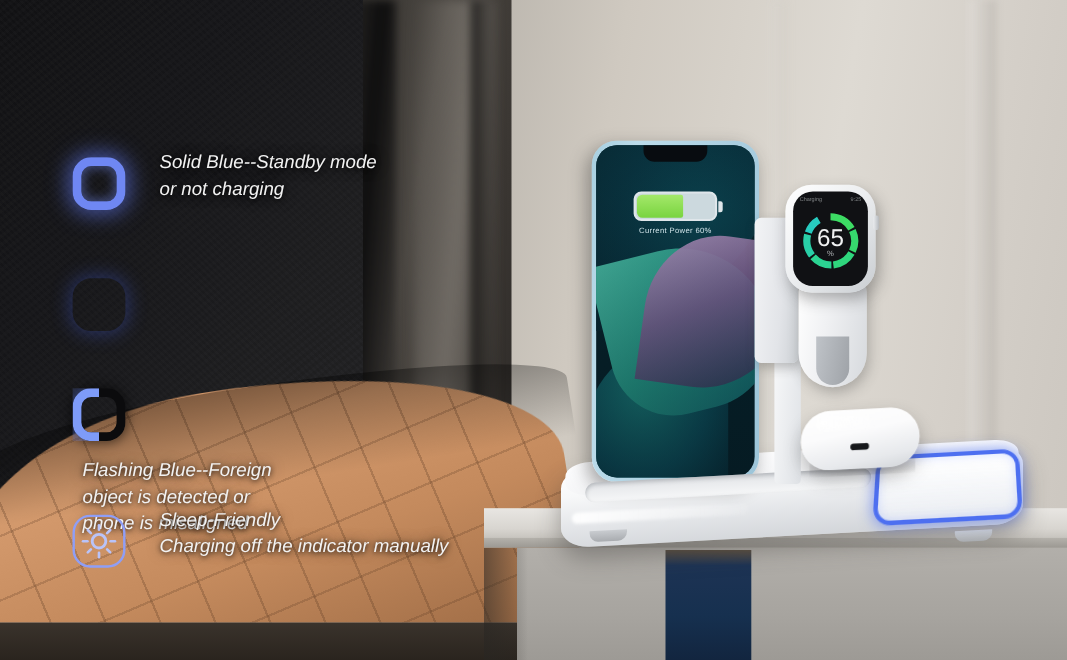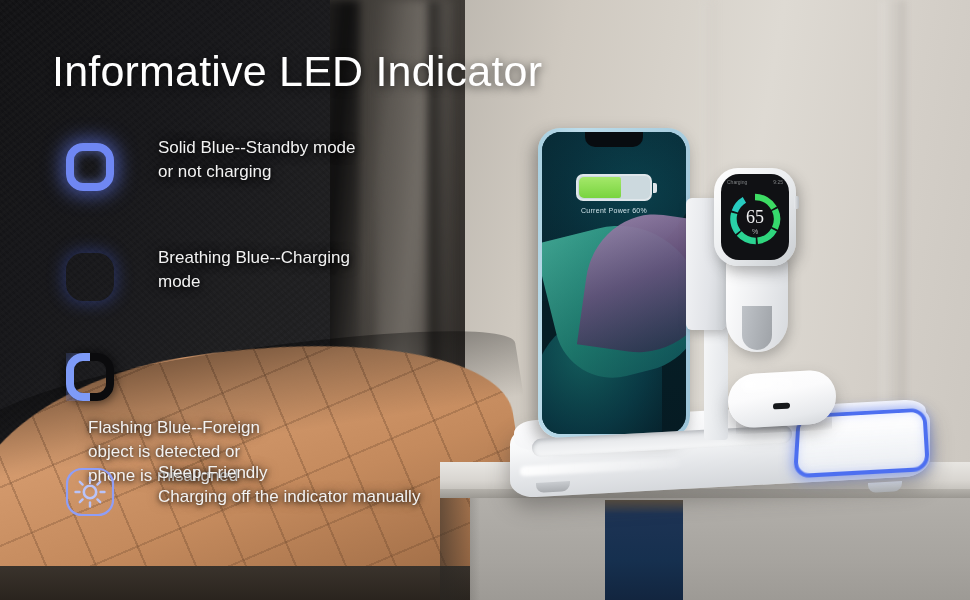--- a/index.html
+++ b/index.html
@@ -153,27 +153,28 @@
     position: absolute;
     display: flex;
     align-items: flex-start;
   }
   .feature-icon-wrap {
     position: relative;
     width: 70px; height: 70px;
     flex: 0 0 70px;
   }
   .feature-text {
-    margin-left: 33px;
+    margin-left: 20px;
     color: #f2f2f2;
     font-size: 17px;
     line-height: 1.42;
     text-shadow: 0 1px 5px rgba(0,0,0,0.85), 0 0 12px rgba(0,0,0,0.6);
     white-space: pre-line;
     padding-top: 4px;
+    font-style: italic;
   }
 
   
   .ring {
     position: absolute;
     left: 11px; top: 11px;
     width: 48px; height: 48px;
     border-radius: 17px;
     box-sizing: border-box;
   }
@@ -423,23 +424,22 @@
     left: 50%; top: 52%;
     transform: translate(-50%, -50%);
     width: 54px; height: 54px;
   }
   .watch-num {
     position: absolute;
     left: 0; right: 0; top: 50%;
     transform: translateY(-52%);
     text-align: center;
     color: #f0f1f2;
-    font-size: 18px;
+    font-size: 22px;
     line-height: 1;
-    font-family: Liberation Serif, serif;
   }
   .watch-pct {
     position: absolute;
     left: 0; right: 0; top: 50%;
     margin-top: 11px;
     text-align: center;
     color: #aeb1b3;
     font-size: 7px;
   }
   .watch-crown {
@@ -520,38 +520,35 @@
   <div class="bg-layer blanket-shade-top"></div>
 
   <div class="bg-layer floor-strip"></div>
   <div class="bg-layer floor-strip-left"></div>
   <div class="bg-layer stand-body"></div>
   <div class="bg-layer stand-gap"></div>
   <div class="bg-layer stand-left-shadow"></div>
   <div class="bg-layer stand-top"></div>
   <div class="bg-layer stand-top-edge"></div>
 
-  <div class="title">Informative LED Indicator</div>
 
   <div class="features">
 
     <div class="feature-row" style="top:0px;left:0px;">
       <div class="feature-icon-wrap">
         <div class="ring ring-solid"></div>
       </div>
       <div class="feature-text">Solid Blue--Standby mode
 or not charging</div>
     </div>
 
     <div class="feature-row" style="top:110px;left:0px;">
       <div class="feature-icon-wrap">
         <div class="ring ring-breathing"></div>
       </div>
-      <div class="feature-text">Breathing Blue--Charging
-mode</div>
     </div>
 
     <div class="feature-row" style="top:210px;left:0px;flex-direction:column;">
       <div class="feature-icon-wrap">
         <div class="ring ring-flashing"></div>
         <div class="ring-flashing-lit"></div>
       </div>
       <div class="feature-text">Flashing Blue--Foreign
 object is detected or
 phone is misaligned</div>

